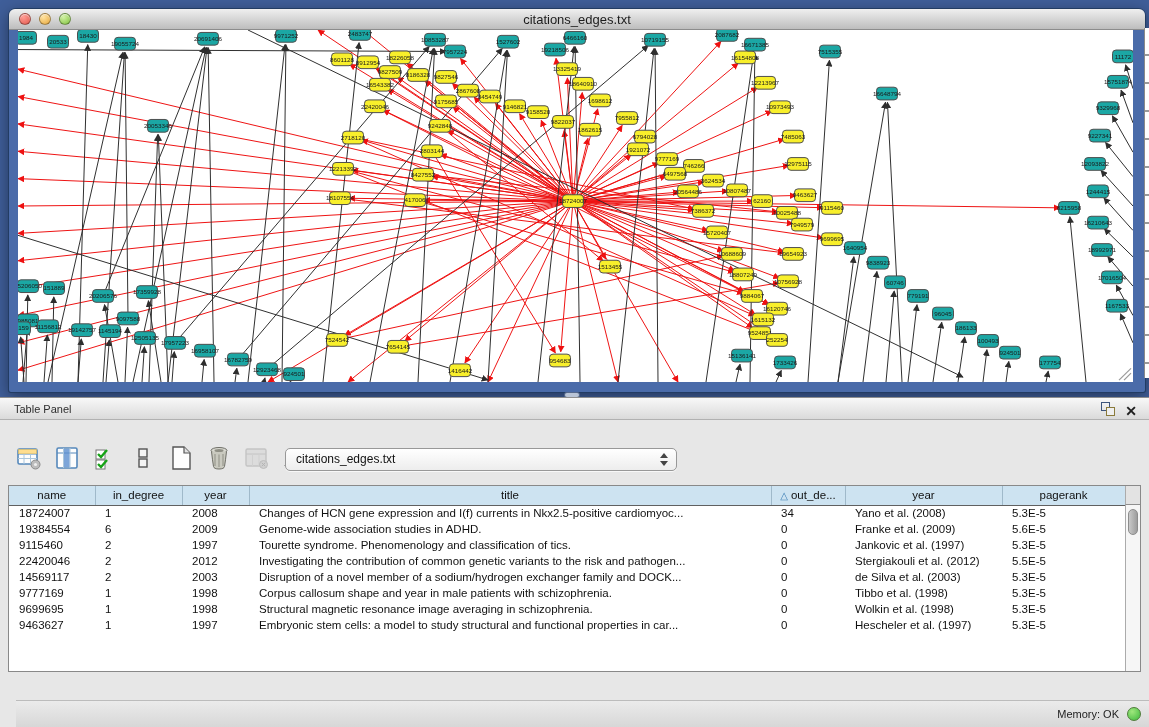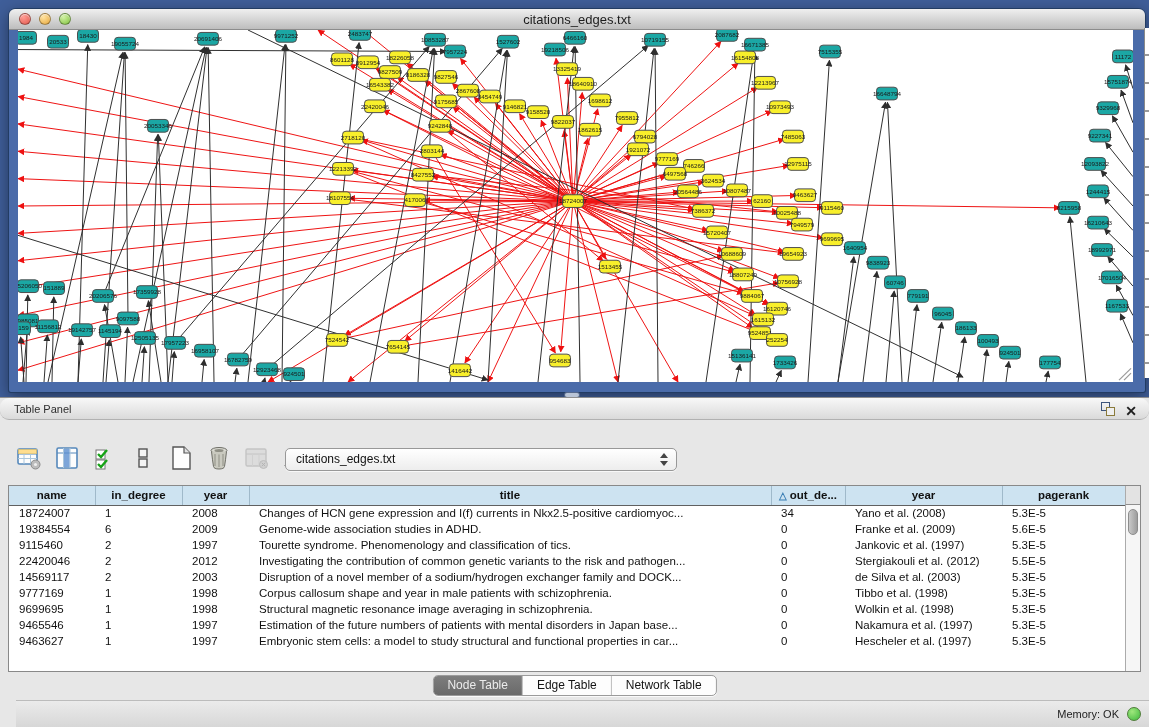--- a/index.html
+++ b/index.html
@@ -25,21 +25,21 @@
   .right-strip { position:absolute; right:0; top:28px; width:5px; height:350px; background:
      repeating-linear-gradient(#ffffff 0 26px, #9a9a9a 26px 28px); border-left:1px solid #8a8a8a; }
 
   .divider-grip { position:absolute; left:565px; top:393px; width:14px; height:4px; border-radius:2px;
      background:#b9c4d6; box-shadow:0 0 0 1px #55688c; }
 
   
   .table-panel { position:absolute; left:0; top:397px; width:1149px; height:330px; background:#e7e7e7; border-top:1px solid #8e8e8e; }
   .panel-titlebar { position:absolute; left:0; top:0; right:0; height:22px;
        background:linear-gradient(#f8f8f8,#dadada); border-bottom:1px solid #b1b1b1;
-       font-size:11px; color:#2e2e2e; line-height:22px; padding-left:14px;border-radius:9px; }
+       font-size:11px; color:#2e2e2e; line-height:22px; padding-left:14px; }
   .float-icon { position:absolute; right:34px; top:4px; width:14px; height:14px; cursor:pointer; }
   .float-icon .sq1 { position:absolute; left:0; top:0; width:9px; height:9px; border:1.5px solid #3d557c; }
   .float-icon .sq2 { position:absolute; right:0; bottom:0; width:9px; height:9px; border:1.5px solid #8a7a3a; background:#efefef; }
   .close-icon { position:absolute; right:12px; top:2px; font-size:14px; font-weight:bold; color:#1e1e1e; cursor:pointer; }
 
   .toolbar { position:absolute; left:16px; top:47px; display:flex; align-items:center; gap:12px; }
   .tb-icon { width:26px; height:26px; display:flex; align-items:center; justify-content:center; }
   .fx { font-family:"DejaVu Serif", serif; font-style:italic; font-size:15px; color:#111; }
   .fx small { font-size:10px; }
 
@@ -47,21 +47,21 @@
            background:linear-gradient(#ffffff,#ededed); font-size:12px; color:#111; line-height:21px; padding-left:10px;
            box-shadow:0 1px 0 rgba(255,255,255,.7); }
   .combo-arrows { position:absolute; right:8px; top:4px; }
   .combo-arrows div { width:0; height:0; border-left:4px solid transparent; border-right:4px solid transparent; }
   .combo-arrows .up { border-bottom:5px solid #444; margin-bottom:3px; }
   .combo-arrows .dn { border-top:5px solid #444; }
 
   .tablebox { position:absolute; left:8px; top:87px; width:1133px; height:187px; background:#fff; border:1px solid #898989; }
   table { border-collapse:collapse; table-layout:fixed; width:1116px; font-size:11.5px; color:#111; }
   th { height:19px; background:var(--header_blue); border-right:1px solid #9fb9ca; border-bottom:1px solid #606060;
-       font-weight:bold; font-size:11.5px; text-align:center; overflow:hidden; white-space:nowrap; }
+       font-weight:normal; font-size:11.5px; text-align:center; overflow:hidden; white-space:nowrap; }
   .sort-tri { color:#3c7fb5; font-size:10px; margin-right:3px; }
   td { height:16px; padding:0 4px 0 10px; white-space:nowrap; overflow:hidden; border:0; }
   .scrollbar { position:absolute; right:0; top:0; bottom:0; width:15px; background:#f6f6f6; border-left:1px solid #ababab; }
   .sb-corner { position:absolute; right:0; top:0; width:15px; height:19px; background:#e3e3e3; border-left:1px solid #ababab; border-bottom:1px solid #8f8f8f; }
   .sb-thumb { position:absolute; left:2px; top:23px; width:10px; height:26px; border-radius:6px;
               background:linear-gradient(90deg,#c9c9c9,#9d9d9d); border:1px solid #8d8d8d; }
 
   .tabs { position:absolute; left:50%; top:277px; transform:translateX(-50%); display:inline-flex; height:21px;
           border:1px solid #9b9b9b; border-radius:5px; overflow:hidden; background:#fdfdfd; box-shadow:0 1px 0 rgba(255,255,255,.8); }
   .tab { font-size:12px; color:#141414; line-height:19px; padding:0 14px; border-right:1px solid #bdbdbd; cursor:pointer; }
@@ -910,48 +910,34 @@
           <tr>
             <td>9699695</td>
             <td>1</td>
             <td>1998</td>
             <td>Structural magnetic resonance image averaging in schizophrenia.</td>
             <td>0</td>
             <td>Wolkin et al. (1998)</td>
             <td>5.3E-5</td>
           </tr>
           <tr>
-            <td>9465546</td>
-            <td>1</td>
-            <td>1997</td>
-            <td>Estimation of the future numbers of patients with mental disorders in Japan base...</td>
-            <td>0</td>
-            <td>Nakamura et al. (1997)</td>
-            <td>5.3E-5</td>
-          </tr>
-          <tr>
             <td>9463627</td>
             <td>1</td>
             <td>1997</td>
             <td>Embryonic stem cells: a model to study structural and functional properties in car...</td>
             <td>0</td>
             <td>Hescheler et al. (1997)</td>
             <td>5.3E-5</td>
           </tr>
         </tbody>
     </table>
     <div class="scrollbar">
       <div class="sb-thumb"></div>
     </div>
     <div class="sb-corner"></div>
   </div>
 
-  <div class="tabs" id="tabs">
-      <div class="tab selected">Node Table</div>
-      <div class="tab">Edge Table</div>
-      <div class="tab">Network Table</div>
-    </div>
 
   <div class="statusbar">
     <span class="mem-label">Memory: OK</span>
     <span class="mem-dot"></span>
   </div>
 </div>
 
 </body></html>

